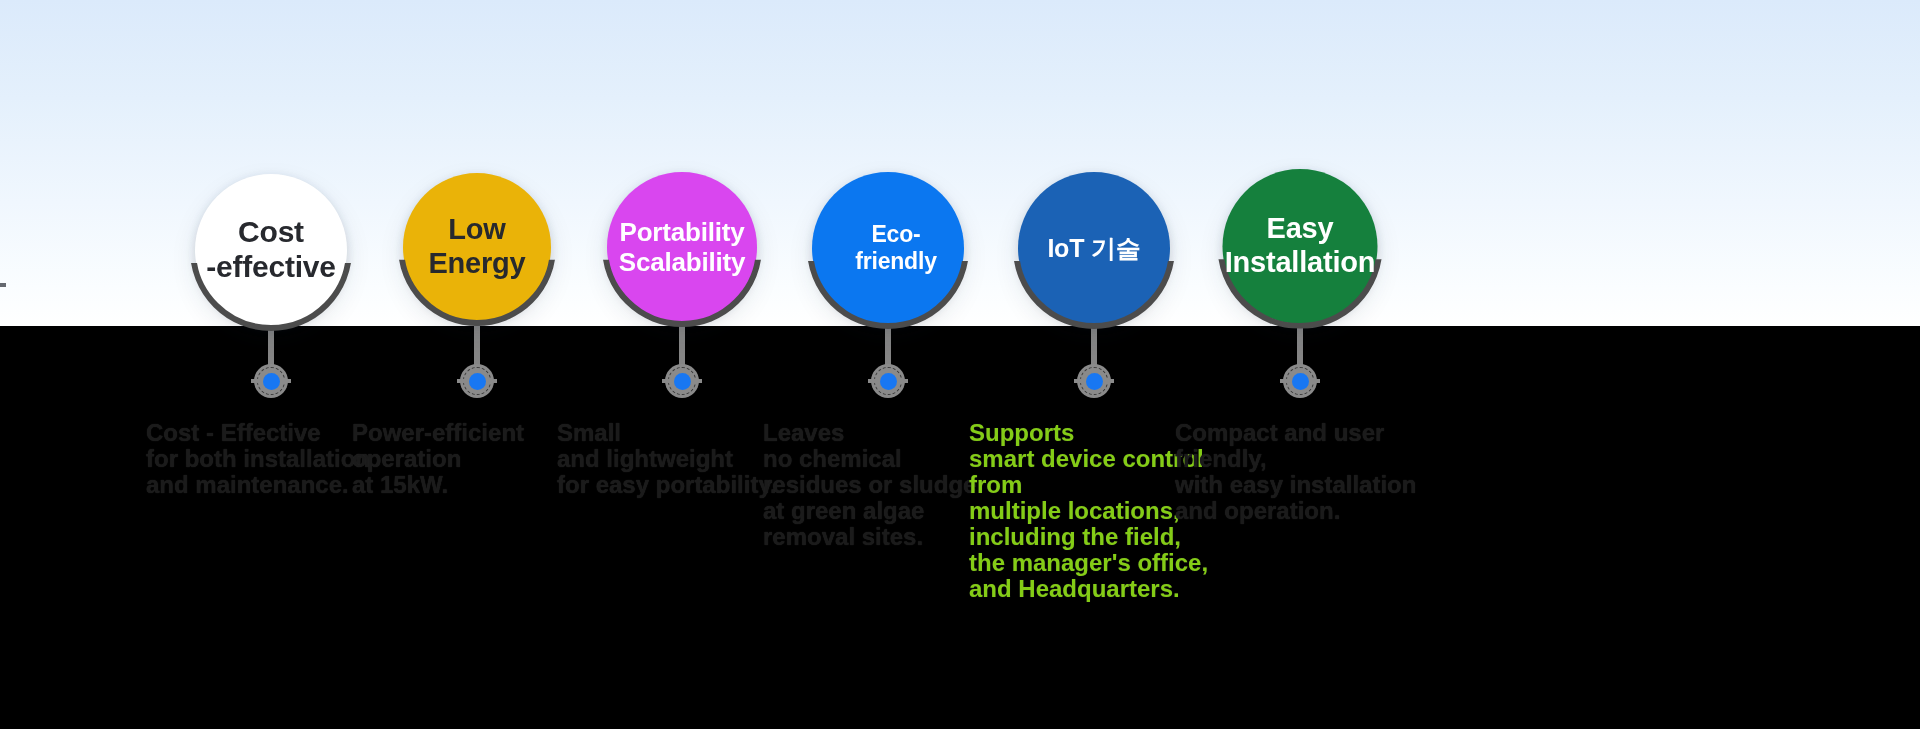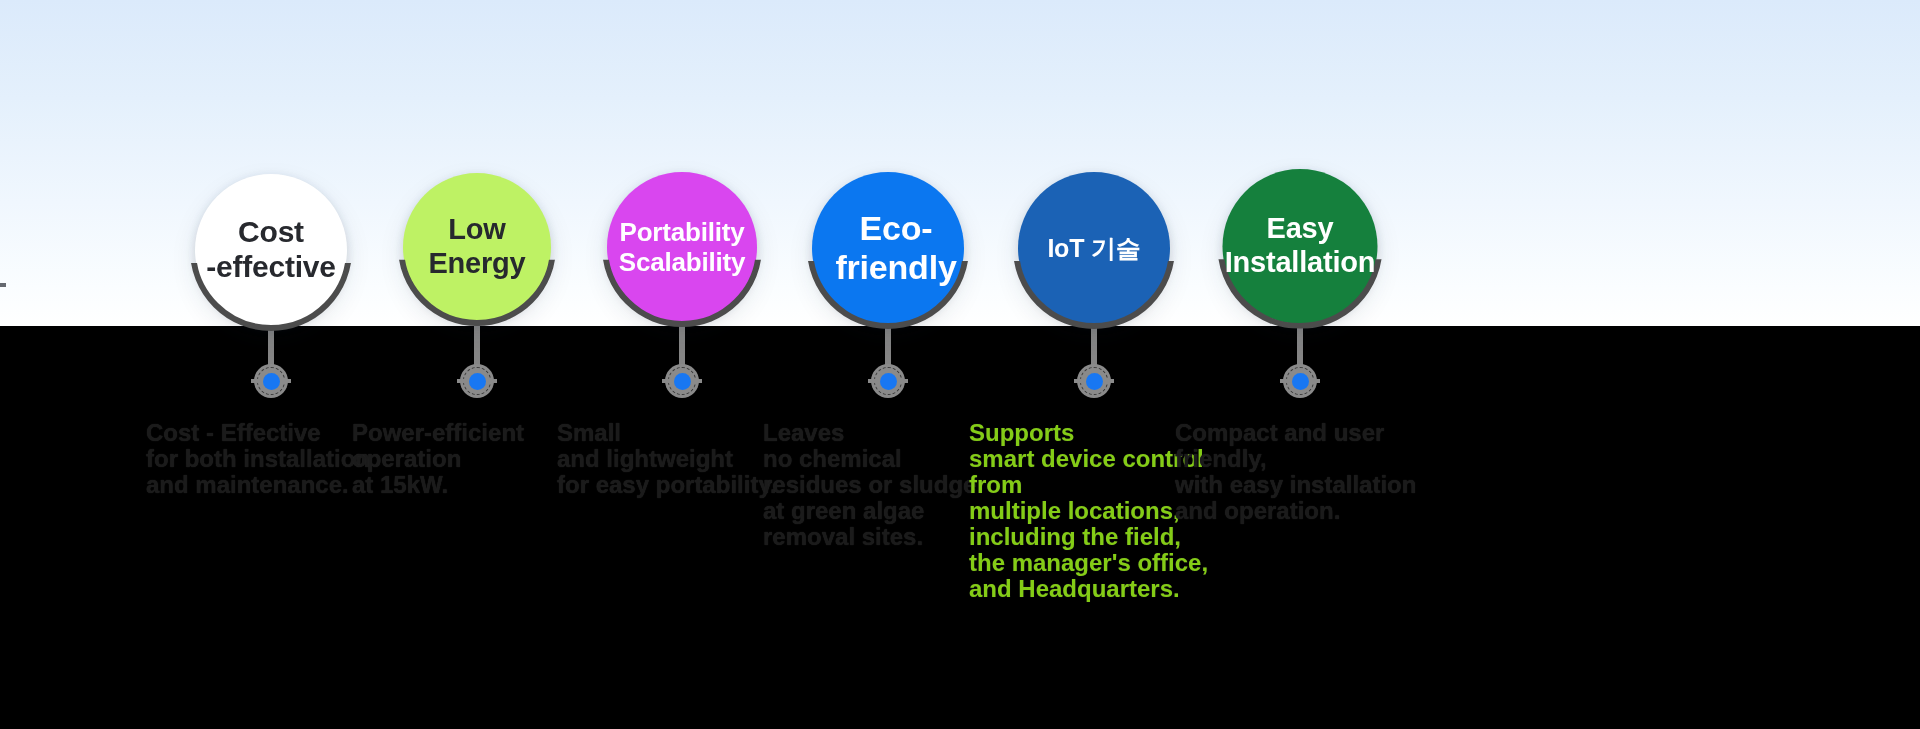--- a/index.html
+++ b/index.html
@@ -205,21 +205,21 @@
           <div class="node-dot" style="background: rgb(24, 119, 242);"></div>
         </div>
         <div class="caption" style="color: rgb(27, 27, 27);">Cost - Effective
 for both installation
 and maintenance.</div>
       </div>
       <div class="col" style="left: 347px;">
         <div class="stem-thin" style="top: 251px; height: 56px;"></div>
         <div class="stem" style="top: 299px; height: 72px; background: rgb(133, 133, 133);"></div>
         <div class="bubble-wrap" style="top: 159px; width: 148px; height: 148px;">
-          <div class="bubble" style="width: 148px; height: 148px; background: #bef264;">
+          <div class="bubble" style="width: 148px; height: 148px; background: #eab308;">
             <div class="bubble-arc" style="border-color: rgb(76, 76, 76);"></div>
             <div class="bubble-label" style="color: rgb(39, 41, 46); font-size: 29px; font-weight: 700;">Low
 Energy</div>
           </div>
         </div>
         <div class="node" style="top: 350px; background: rgb(138, 138, 138);">
           <div class="node-tick" style="background: rgb(138, 138, 138);"></div>
           <div class="node-dot" style="background: rgb(24, 119, 242);"></div>
         </div>
         <div class="caption" style="color: rgb(27, 27, 27);">Power-efficient
@@ -243,21 +243,21 @@
         <div class="caption" style="color: rgb(27, 27, 27);">Small
 and lightweight
 for easy portability.</div>
       </div>
       <div class="col" style="left: 758px;">
         <div class="stem-thin" style="top: 252px; height: 58px;"></div>
         <div class="stem" style="top: 302px; height: 69px; background: rgb(133, 133, 133);"></div>
         <div class="bubble-wrap" style="top: 158px; width: 152px; height: 152px;">
           <div class="bubble" style="width: 152px; height: 152px; background: rgb(11, 119, 240);">
             <div class="bubble-arc" style="border-color: rgb(76, 76, 76);"></div>
-            <div class="bubble-label" style="color: rgb(255, 255, 255); font-size: 34px; font-weight: 700; margin-left: 16px;">Eco-
+            <div class="bubble-label" style="color: rgb(255, 255, 255); font-size: 23px; font-weight: 700; margin-left: 16px;">Eco-
 friendly</div>
           </div>
         </div>
         <div class="node" style="top: 350px; background: rgb(138, 138, 138);">
           <div class="node-tick" style="background: rgb(138, 138, 138);"></div>
           <div class="node-dot" style="background: rgb(24, 119, 242);"></div>
         </div>
         <div class="caption" style="color: rgb(27, 27, 27);">Leaves
 no chemical
 residues or sludge

